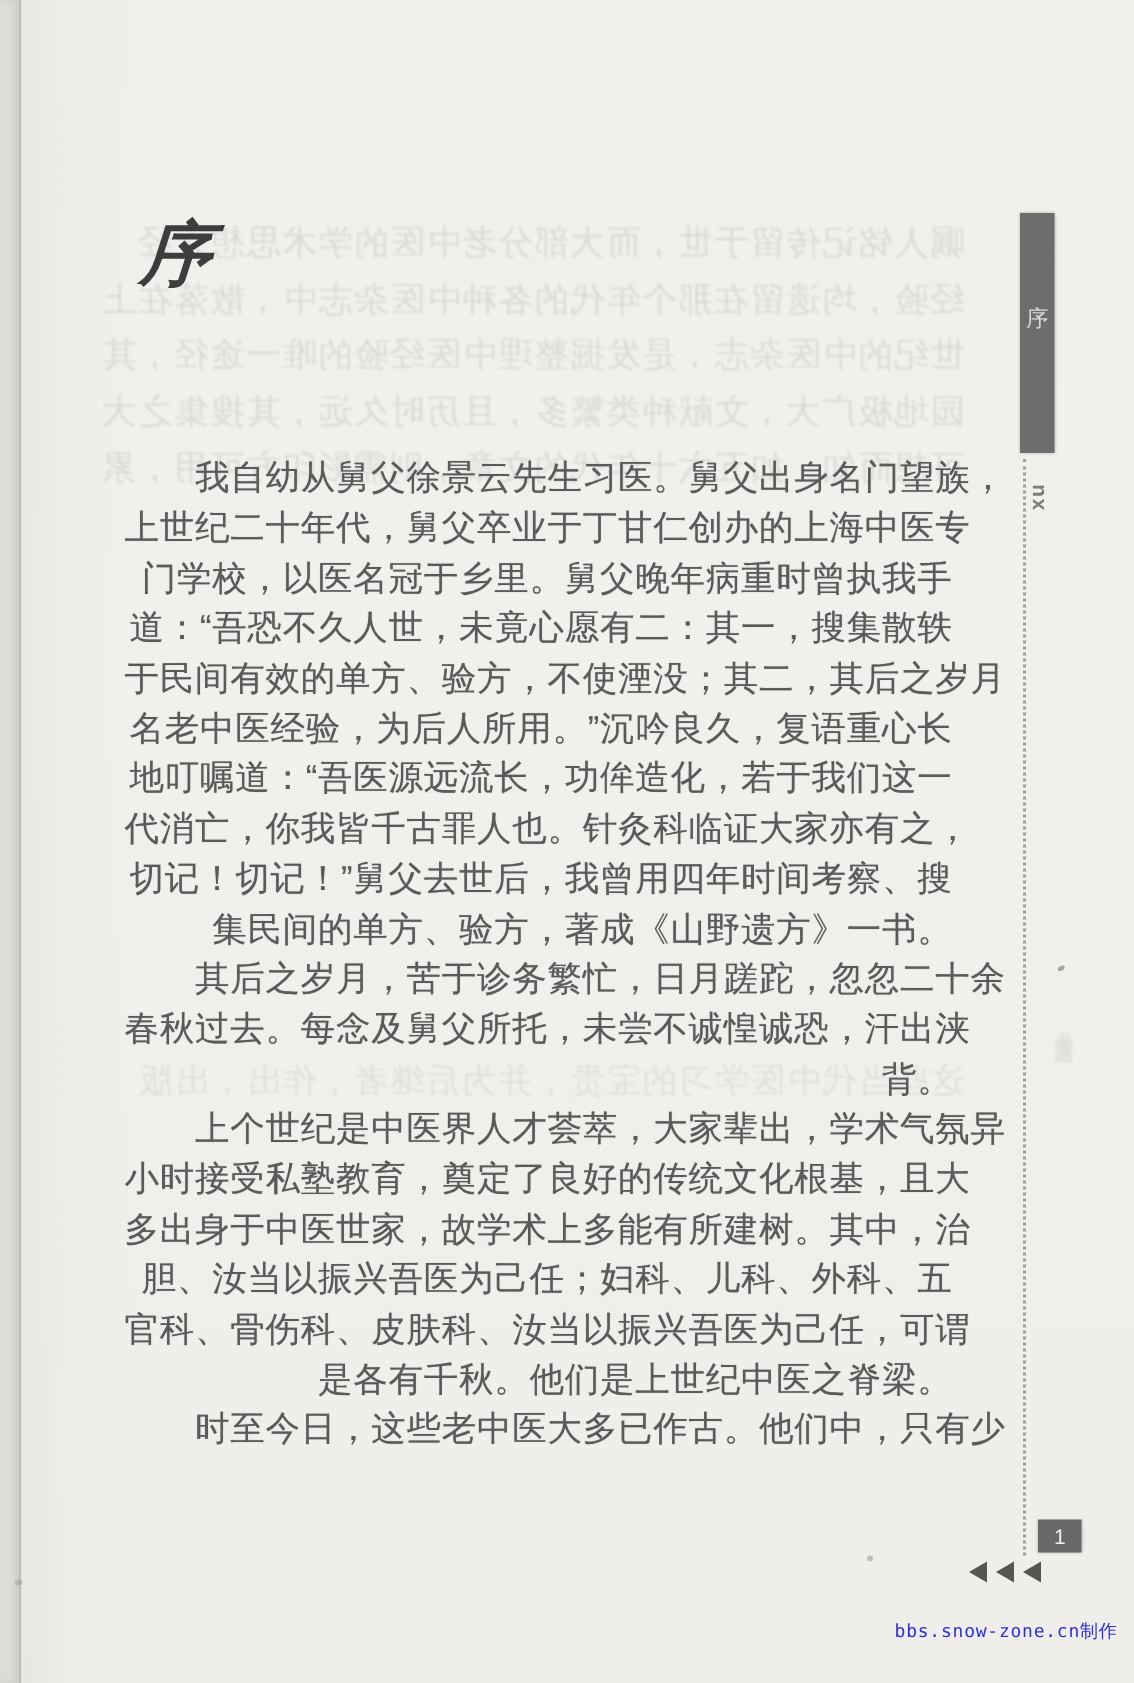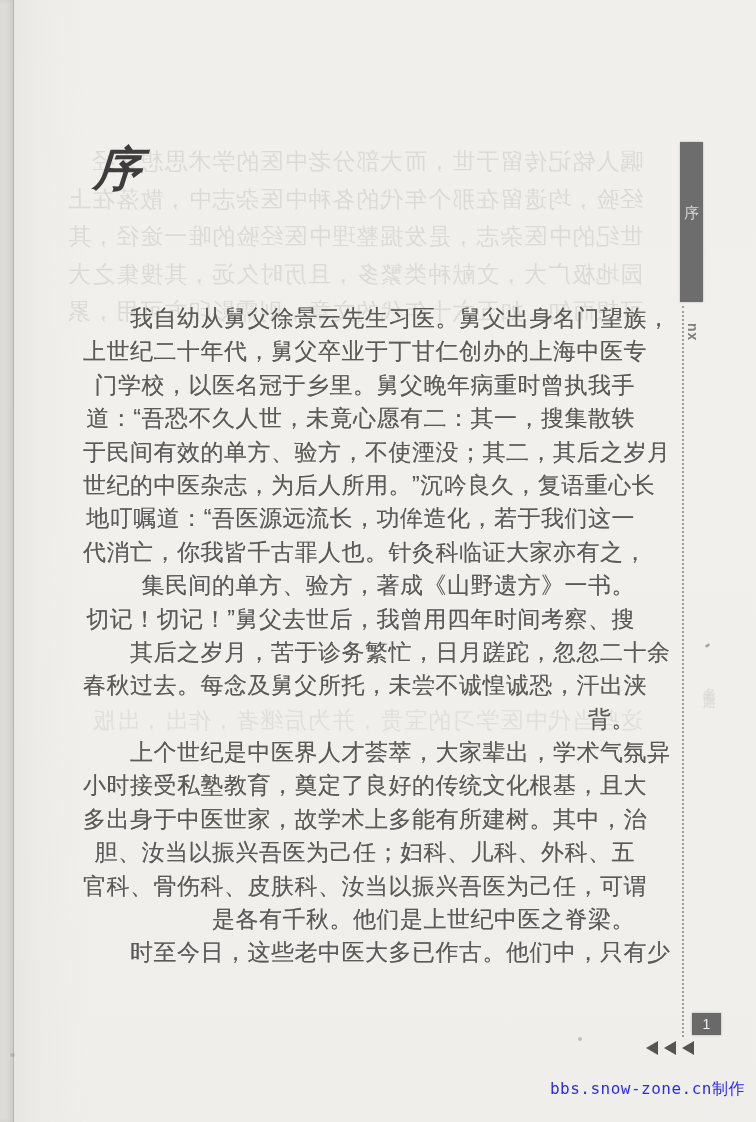--- a/index.html
+++ b/index.html
@@ -74,21 +74,21 @@
   }
   .arrow-tri{
     width:0;height:0;
     border-top:7px solid transparent;
     border-bottom:7px solid transparent;
     border-right:12px solid #555551;
   }
   .watermark{
     position:absolute;right:11px;top:1079px;
     font-family:"DejaVu Sans Mono","Liberation Mono",monospace;
-    font-size:16px;color:#2d2de0;
+    font-size:12px;color:#2d2de0;
     letter-spacing:0.5px;
   }
   
   .bleed-line{
     position:absolute;left:95px;width:548px;
     font-size:23px;letter-spacing:1px;white-space:nowrap;
     color:#6f6f6f;opacity:0.16;
     transform:scaleX(-1);
     filter:blur(0.7px);
     pointer-events:none;
@@ -122,25 +122,25 @@
     </div>
 
   <h1 class="title">序</h1>
 
   <div class="body-text" id="body-text">
       <div class="body-line indent">我自幼从舅父徐景云先生习医。舅父出身名门望族，</div>
       <div class="body-line">上世纪二十年代，舅父卒业于丁甘仁创办的上海中医专</div>
       <div class="body-line">门学校，以医名冠于乡里。舅父晚年病重时曾执我手</div>
       <div class="body-line">道：“吾恐不久人世，未竟心愿有二：其一，搜集散轶</div>
       <div class="body-line">于民间有效的单方、验方，不使湮没；其二，其后之岁月</div>
-      <div class="body-line">世纪的中医杂志，为后人所用。”沉吟良久，复语重心长</div>
+      <div class="body-line">名老中医经验，为后人所用。”沉吟良久，复语重心长</div>
       <div class="body-line">地叮嘱道：“吾医源远流长，功侔造化，若于我们这一</div>
       <div class="body-line">代消亡，你我皆千古罪人也。针灸科临证大家亦有之，</div>
+      <div class="body-line">切记！切记！”舅父去世后，我曾用四年时间考察、搜</div>
       <div class="body-line">集民间的单方、验方，著成《山野遗方》一书。</div>
-      <div class="body-line">切记！切记！”舅父去世后，我曾用四年时间考察、搜</div>
       <div class="body-line indent">其后之岁月，苦于诊务繁忙，日月蹉跎，忽忽二十余</div>
       <div class="body-line">春秋过去。每念及舅父所托，未尝不诚惶诚恐，汗出浃</div>
       <div class="body-line">背。</div>
       <div class="body-line indent">上个世纪是中医界人才荟萃，大家辈出，学术气氛异</div>
       <div class="body-line">小时接受私塾教育，奠定了良好的传统文化根基，且大</div>
       <div class="body-line">多出身于中医世家，故学术上多能有所建树。其中，治</div>
       <div class="body-line">胆、汝当以振兴吾医为己任；妇科、儿科、外科、五</div>
       <div class="body-line">官科、骨伤科、皮肤科、汝当以振兴吾医为己任，可谓</div>
       <div class="body-line">是各有千秋。他们是上世纪中医之脊梁。</div>
       <div class="body-line indent">时至今日，这些老中医大多已作古。他们中，只有少</div>

